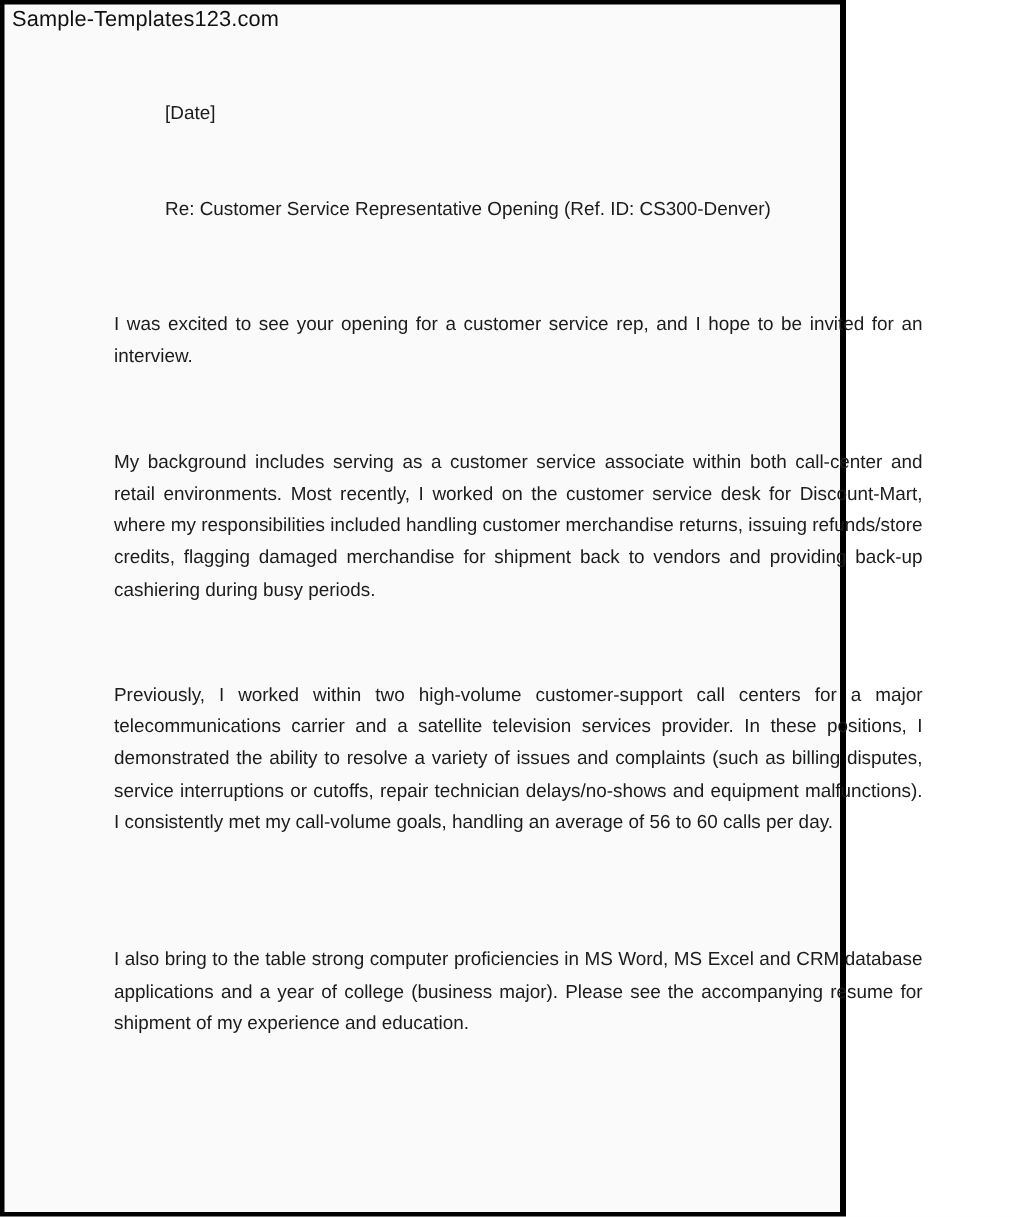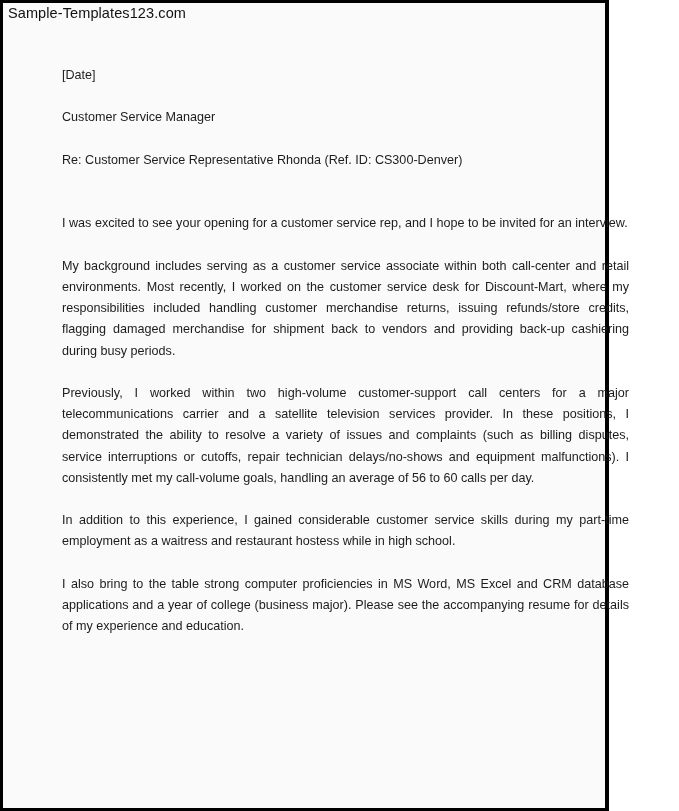--- a/index.html
+++ b/index.html
@@ -12,21 +12,21 @@
       height: 811px;
       position: relative;
       overflow: hidden;
       font-family: "Liberation Sans", sans-serif;
       color: #1a1a1a;
     }
     .page-frame {
       position: absolute;
       left: 0;
       top: 0;
-      width: 609px;
+      width: 564px;
       height: 811px;
       box-sizing: border-box;
       border-top: 3px solid #000;
       border-left: 3px solid #000;
       border-right: 4px solid #000;
       border-bottom: 3px solid #000;
       background: #fafafa;
       text-decoration: underline;
     }
     .watermark {
@@ -40,57 +40,55 @@
     }
     .letter {
       position: absolute;
       left: 59px;
       top: 62px;
       width: 567px;
       font-size: 12.6px;
       line-height: 21.2px;
       color: #1c1c1c;
     }
-    .line { display: block; white-space: nowrap; }
+    .line { display: block; white-space: nowrap; margin-left: 48px; }
     .block { margin: 0; }
     .gap-date { height: 21.2px; }
     .gap { height: 21.2px; }
     .para {
-      margin: 0;
+      margin: 14px;
       text-align: justify;
       text-align-last: left;
     }
   </style>
 </head>
 <body>
 
 <div class="page-frame">
   <div class="watermark">Sample-Templates123.com</div>
 
   <div class="letter">
     <span class="line">[Date]</span>
     <div class="gap-date"></div>
 
     <div class="block">
-      <span class="line">Customer Service Manager</span>
     </div>
     <div class="gap"></div>
 
-    <span class="line">Re: Customer Service Representative Rhonda (Ref. ID: CS300-Denver)</span>
+    <span class="line">Re: Customer Service Representative Opening (Ref. ID: CS300-Denver)</span>
     <div class="gap"></div>
 
     <div class="gap"></div>
 
     <p class="para">I was excited to see your opening for a customer service rep, and I hope to be invited for an interview.</p>
     <div class="gap"></div>
 
     <p class="para">My background includes serving as a customer service associate within both call-center and retail environments. Most recently, I worked on the customer service desk for Discount-Mart, where my responsibilities included handling customer merchandise returns, issuing refunds/store credits, flagging damaged merchandise for shipment back to vendors and providing back-up cashiering during busy periods.</p>
     <div class="gap"></div>
 
     <p class="para">Previously, I worked within two high-volume customer-support call centers for a major telecommunications carrier and a satellite television services provider. In these positions, I demonstrated the ability to resolve a variety of issues and complaints (such as billing disputes, service interruptions or cutoffs, repair technician delays/no-shows and equipment malfunctions). I consistently met my call-volume goals, handling an average of 56 to 60 calls per day.</p>
     <div class="gap"></div>
 
-    <p class="para">In addition to this experience, I gained considerable customer service skills during my part-time employment as a waitress and restaurant hostess while in high school.</p>
     <div class="gap"></div>
 
-    <p class="para">I also bring to the table strong computer proficiencies in MS Word, MS Excel and CRM database applications and a year of college (business major). Please see the accompanying resume for details of my experience and education.</p>
+    <p class="para">I also bring to the table strong computer proficiencies in MS Word, MS Excel and CRM database applications and a year of college (business major). Please see the accompanying resume for shipment of my experience and education.</p>
   </div>
 </div>
 
 </body></html>

